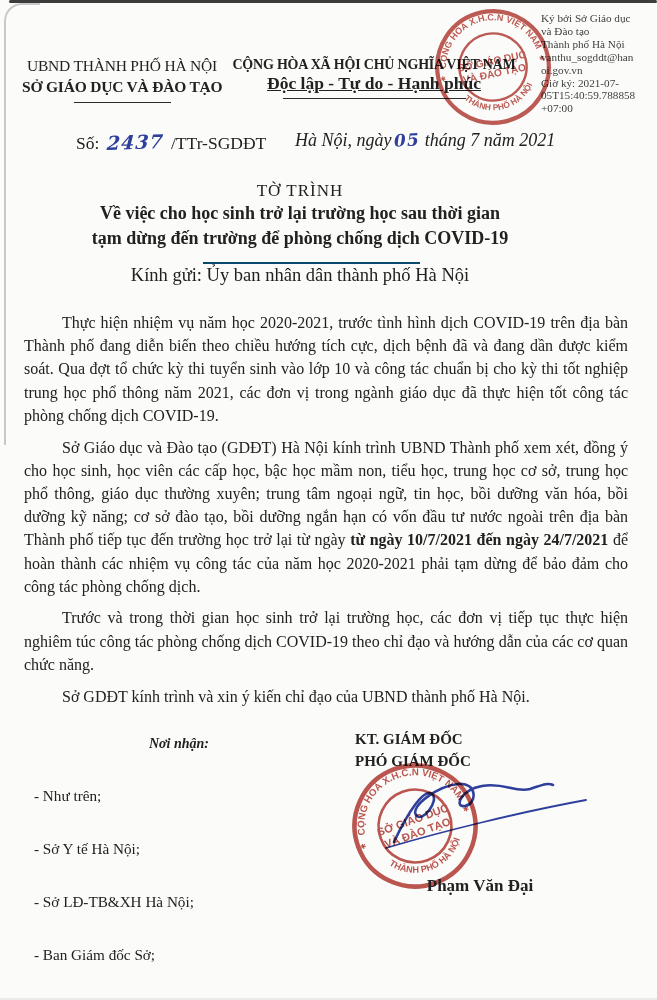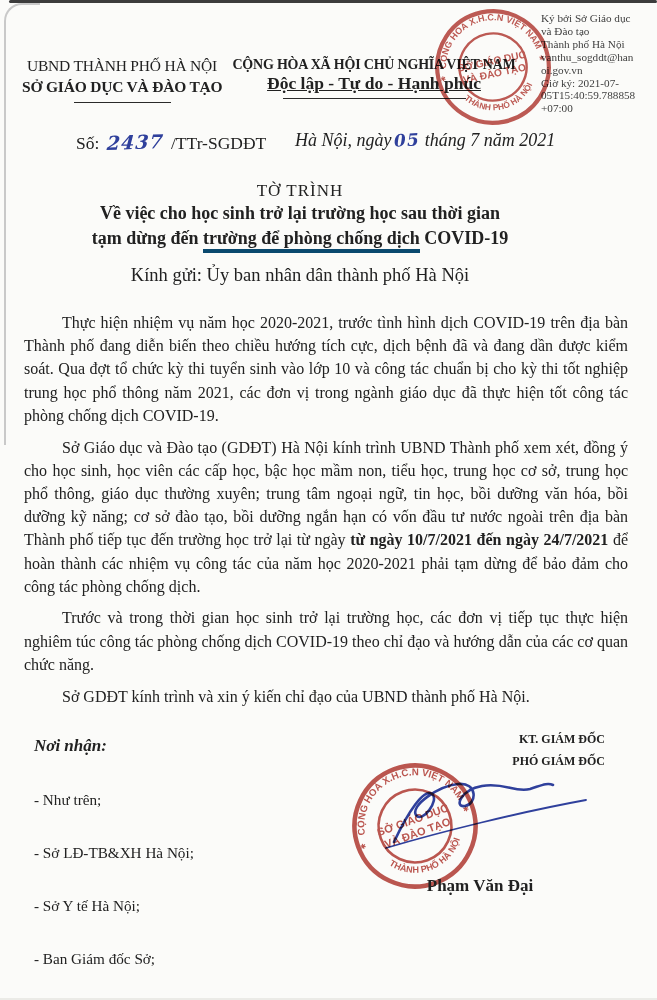--- a/index.html
+++ b/index.html
@@ -46,35 +46,35 @@
   .stamp-top{left:433px;top:7px;width:120px;height:120px;transform:rotate(-12deg);opacity:.88;}
   .stamp-bottom{left:350px;top:761px;width:130px;height:130px;transform:rotate(-20deg);opacity:.9;}
   .stamp svg{width:100%;height:100%;}
   .st-stroke{stroke:var(--stamp-red);}
   .st-fill{fill:var(--stamp-red);font-weight:bold;font-family:"Liberation Sans","DejaVu Sans",sans-serif;}
 
   
   .title-block{position:absolute;left:0;top:181px;width:600px;text-align:center;}
   .doc-type{font-size:17px;font-weight:normal;letter-spacing:1px;}
   .subject{font-size:18px;font-weight:bold;line-height:24.5px;}
-  .subject .ul{border-bottom:4px solid #0c4a6e;padding-bottom:1px;}
+  .subject .ul{border-bottom:2px solid #0c4a6e;padding-bottom:14px;}
   .salutation{font-size:18.5px;margin-top:15px;}
 
   
   .body-text{position:absolute;left:24px;top:311px;width:604px;font-size:16px;line-height:23.2px;text-align:justify;}
   .body-text p{margin:0 0 8.5px;text-indent:38px;}
   .pen-mark{display:inline-block;vertical-align:-2px;margin-left:8px;}
 
   
   .recipients{position:absolute;left:34px;top:736px;width:290px;}
-  .recipients .label{font-size:17px;font-weight:bold;font-style:italic;}
+  .recipients .label{font-size:14px;font-weight:bold;font-style:italic;text-align:center;}
   .recipients .item{font-size:15.2px;line-height:16.9px;margin-top:36px;}
   .scribble{display:inline-block;vertical-align:-1px;margin-left:4px;}
 
-  .sig-titles{position:absolute;left:355px;top:729px;width:250px;text-align:right;font-size:12px;font-weight:bold;line-height:21.5px;}
+  .sig-titles{position:absolute;left:355px;top:729px;width:250px;text-align:left;font-size:15px;font-weight:bold;line-height:21.5px;}
   .signer{position:absolute;left:365px;top:876px;width:230px;text-align:center;font-size:17px;font-weight:bold;z-index:4;}
   .signature-svg{position:absolute;left:380px;top:770px;width:216px;height:86px;z-index:4;mix-blend-mode:multiply;}
   .ink{stroke:var(--ink-blue);fill:none;stroke-linecap:round;stroke-linejoin:round;}
 </style>
 </head>
 <body>
 
 <div class="page">
   <div class="scan">
 
@@ -126,22 +126,22 @@
     <div class="body-text">
       <p><span>Thực hiện nhiệm vụ năm học 2020-2021, trước tình hình dịch COVID-19 trên địa bàn Thành phố đang diễn biến theo chiều hướng tích cực, dịch bệnh đã và đang dần được kiểm soát. Qua đợt tổ chức kỳ thi tuyển sinh vào lớp 10 và công tác chuẩn bị cho kỳ thi tốt nghiệp trung học phổ thông năm 2021, các đơn vị trong ngành giáo dục đã thực hiện tốt công tác phòng chống dịch COVID-19.</span></p>
       <p><span>Sở Giáo dục và Đào tạo (GDĐT) Hà Nội kính trình UBND Thành phố xem xét, đồng ý cho học sinh, học viên các cấp học, bậc học mầm non, tiểu học, trung học cơ sở, trung học phổ thông, giáo dục thường xuyên; trung tâm ngoại ngữ, tin học, bồi dưỡng văn hóa, bồi dưỡng kỹ năng; cơ sở đào tạo, bồi dưỡng ngắn hạn có vốn đầu tư nước ngoài trên địa bàn Thành phố tiếp tục đến trường học trở lại từ ngày </span><b>từ ngày 10/7/2021 đến ngày 24/7/2021</b><span> để hoàn thành các nhiệm vụ công tác của năm học 2020-2021 phải tạm dừng để bảo đảm cho công tác phòng chống dịch.</span></p>
       <p><span>Trước và trong thời gian học sinh trở lại trường học, các đơn vị tiếp tục thực hiện nghiêm túc công tác phòng chống dịch COVID-19 theo chỉ đạo và hướng dẫn của các cơ quan chức năng.</span></p>
       <p><span>Sở GDĐT kính trình và xin ý kiến chỉ đạo của UBND thành phố Hà Nội.</span></p>
     </div>
 
     <div class="recipients">
       <div class="label">Nơi nhận:</div>
       <div class="item">- Như trên;</div>
+      <div class="item">- Sở Y tế Hà Nội;</div>
       <div class="item">- Sở LĐ-TB&amp;XH Hà Nội;</div>
-      <div class="item">- Sở Y tế Hà Nội;</div>
       <div class="item">- Ban Giám đốc Sở;</div>
       <div class="item">- Các phòng: GDPT, GDTX-CN, GDMN;</div>
       <div class="item"><span>- Lưu: VT, CTTT.</span><span class="scribble"><svg width="52" height="10" viewBox="0 0 52 10">
               <path class="ink" stroke-width="1.6" d="M2,7 C7,1 11,9 17,5 C23,1 27,9 33,5 C39,2 44,6 50,4"></path>
             </svg></span></div>
     </div>
 
     <div class="sig-titles">
       <div>KT. GIÁM ĐỐC</div>
       <div>PHÓ GIÁM ĐỐC</div>

